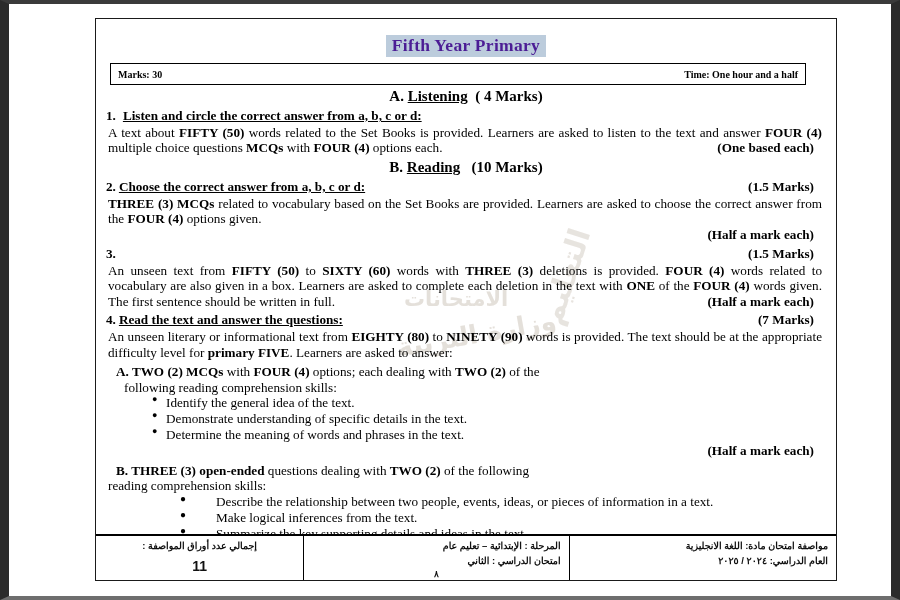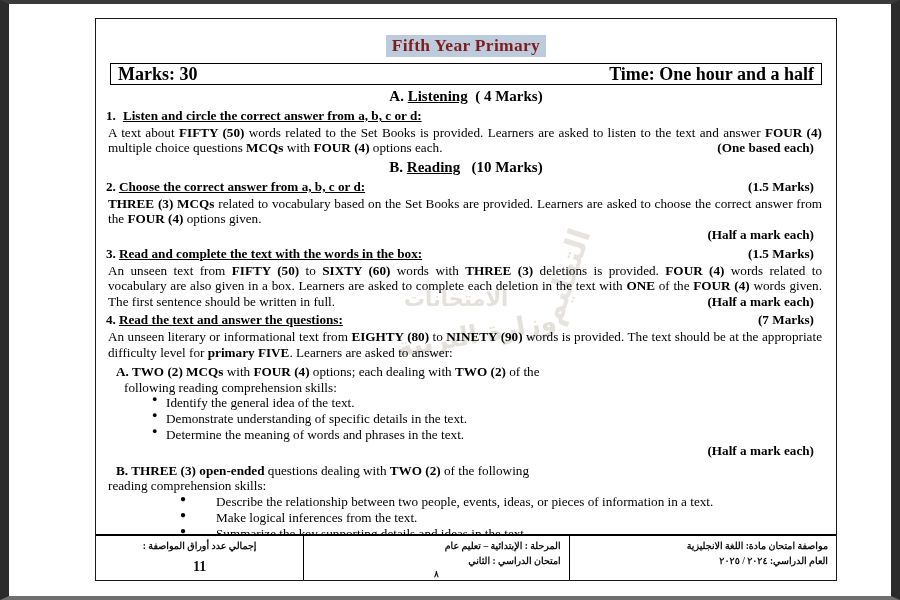--- a/index.html
+++ b/index.html
@@ -83,38 +83,38 @@
   }
 
   
   .doc-title-row {
     text-align: center;
     margin: 13px 0 6px 0;
   }
   .doc-title {
     display: inline-block;
     background: #bcccdc;
-    color: #7f1d1d;
+    color: #4c1d95;
     font-weight: bold;
     font-size: 17.5px;
     letter-spacing: .3px;
     padding: 0 6px 1px 6px;
   }
 
   
   .marks-bar {
     border: 1.6px solid #000;
     height: 20px;
     display: flex;
     align-items: center;
     justify-content: space-between;
     padding: 0 7px;
-    margin: 0 4px 3px 4px;
-    font-weight: bold;
-    font-size: 18px;
+    margin: 0 20px 3px 4px;
+    font-weight: bold;
+    font-size: 10px;
   }
 
   
   .section-head {
     text-align: center;
     font-weight: bold;
     font-size: 15px;
     margin: 3px 0 2px 0;
   }
   .section-head .u {
@@ -220,21 +220,21 @@
     display: flex;
     height: 46px;
     box-sizing: border-box;
     direction: rtl;
     z-index: 3;
     background: #fff;
   }
   .f-cell {
     box-sizing: border-box;
     padding: 3px 8px 0 8px;
-    font-family: Liberation Serif, serif;
+    font-family: Liberation Sans, sans-serif;
     font-size: 9.5px;
     font-weight: bold;
     line-height: 1.55;
     color: #111;
     text-align: right;
     direction: rtl;
   }
   .f-right { width: 36%; }
   .f-mid   { width: 36%; border-right: 1.4px solid #000; border-left: 1.4px solid #000; position: relative; }
   .f-left  { width: 28%; text-align: center; }
@@ -303,21 +303,20 @@
         <span class="q-text">Choose the correct answer from a, b, c or d:</span>
         <span class="q-marks">(1.5 Marks)</span>
       </div>
       <div class="body-p">
         <b>THREE (3) MCQs</b><span> related to vocabulary based on the Set Books are provided. Learners are asked to choose the correct answer from the </span><b>FOUR (4)</b><span> options given.</span>
       </div>
       <div class="right-note">(Half a mark each)</div>
 
       <div class="q-head tight">
         <span class="q-num">3.</span>
-        <span class="q-text">Read and complete the text with the words in the box:</span>
         <span class="q-marks">(1.5 Marks)</span>
       </div>
       <div class="body-p">
         <span>An unseen text from </span><b>FIFTY (50)</b><span> to </span><b>SIXTY (60)</b><span> words with </span><b>THREE (3)</b><span> deletions is provided. </span><b>FOUR (4)</b><span> words related to vocabulary are also given in a box. Learners are asked to complete each deletion in the text with </span><b>ONE</b><span> of the </span><b>FOUR (4)</b><span> words given. The first sentence should be written in full.</span>
         <span style="float:right;font-weight:bold;padding-right:8px;">(Half a mark each)</span>
       </div>
 
       <div class="q-head tight" style="clear:both;">
         <span class="q-num">4.</span>
         <span class="q-text">Read the text and answer the questions:</span>

